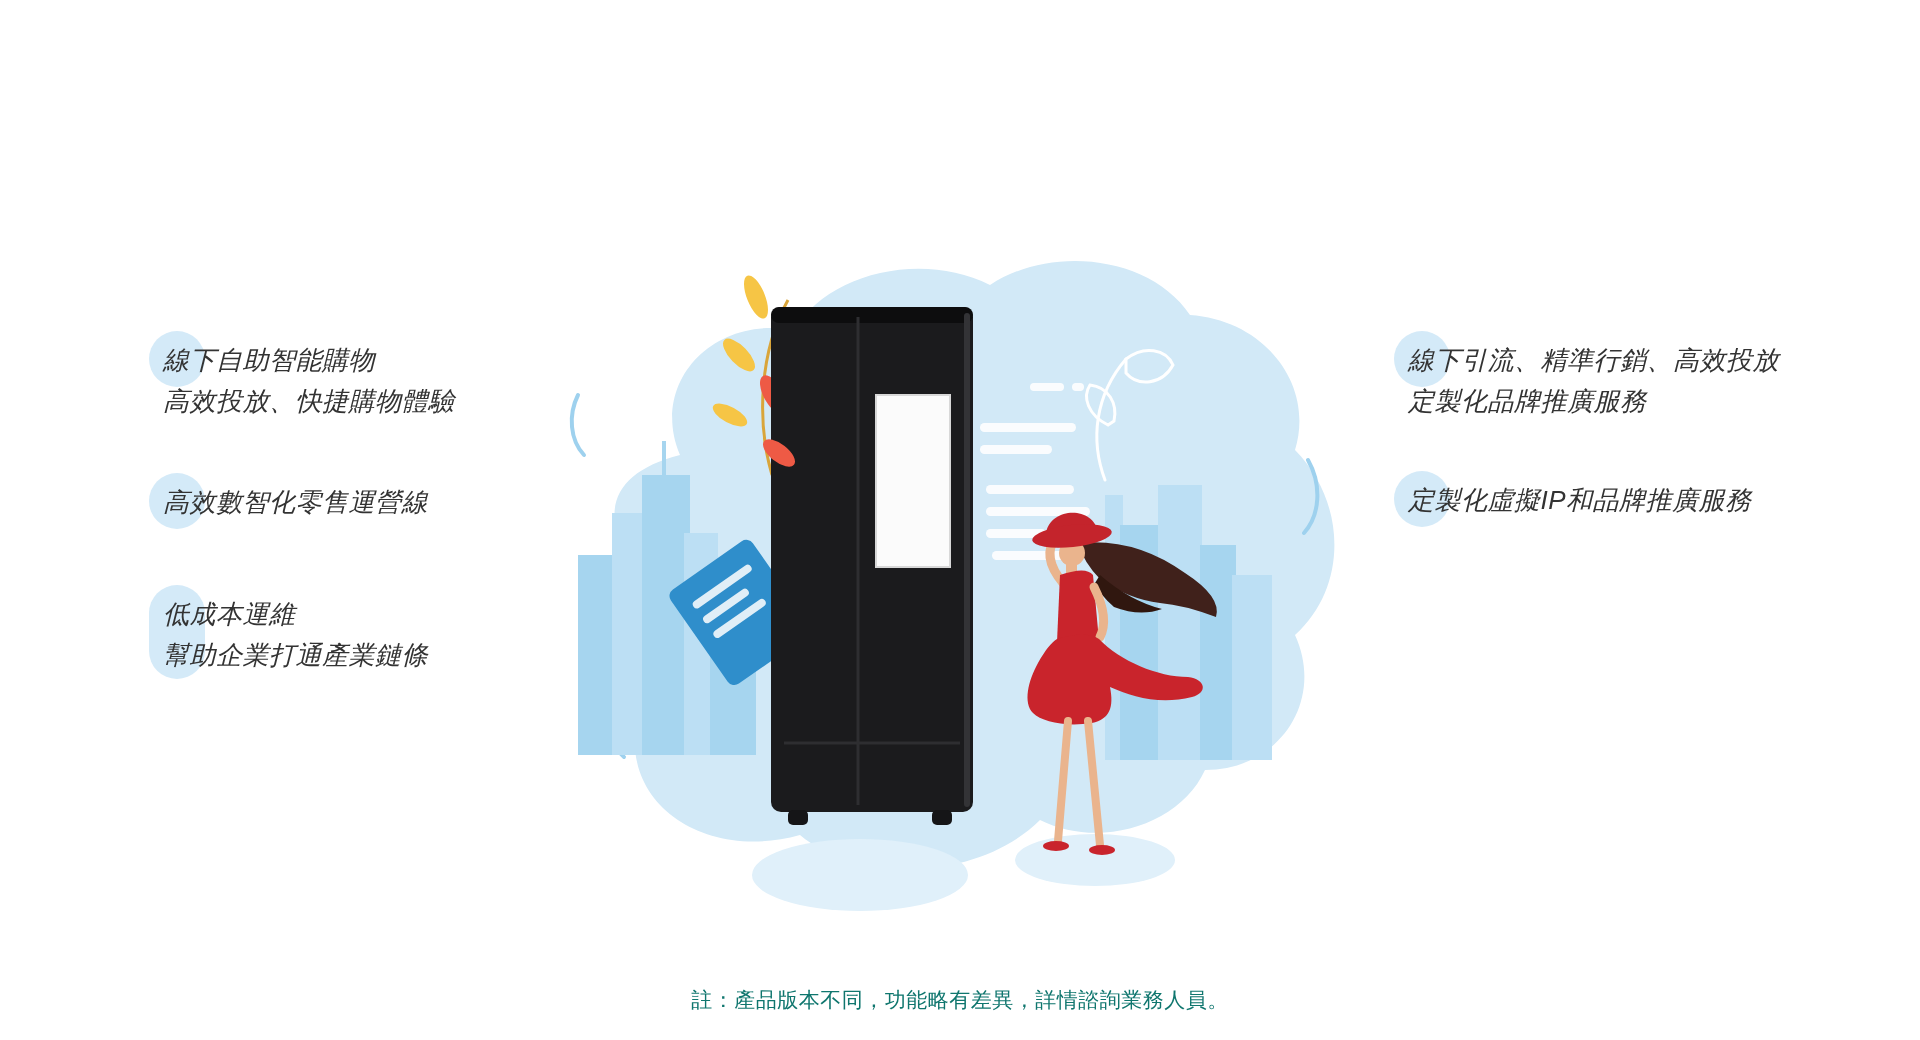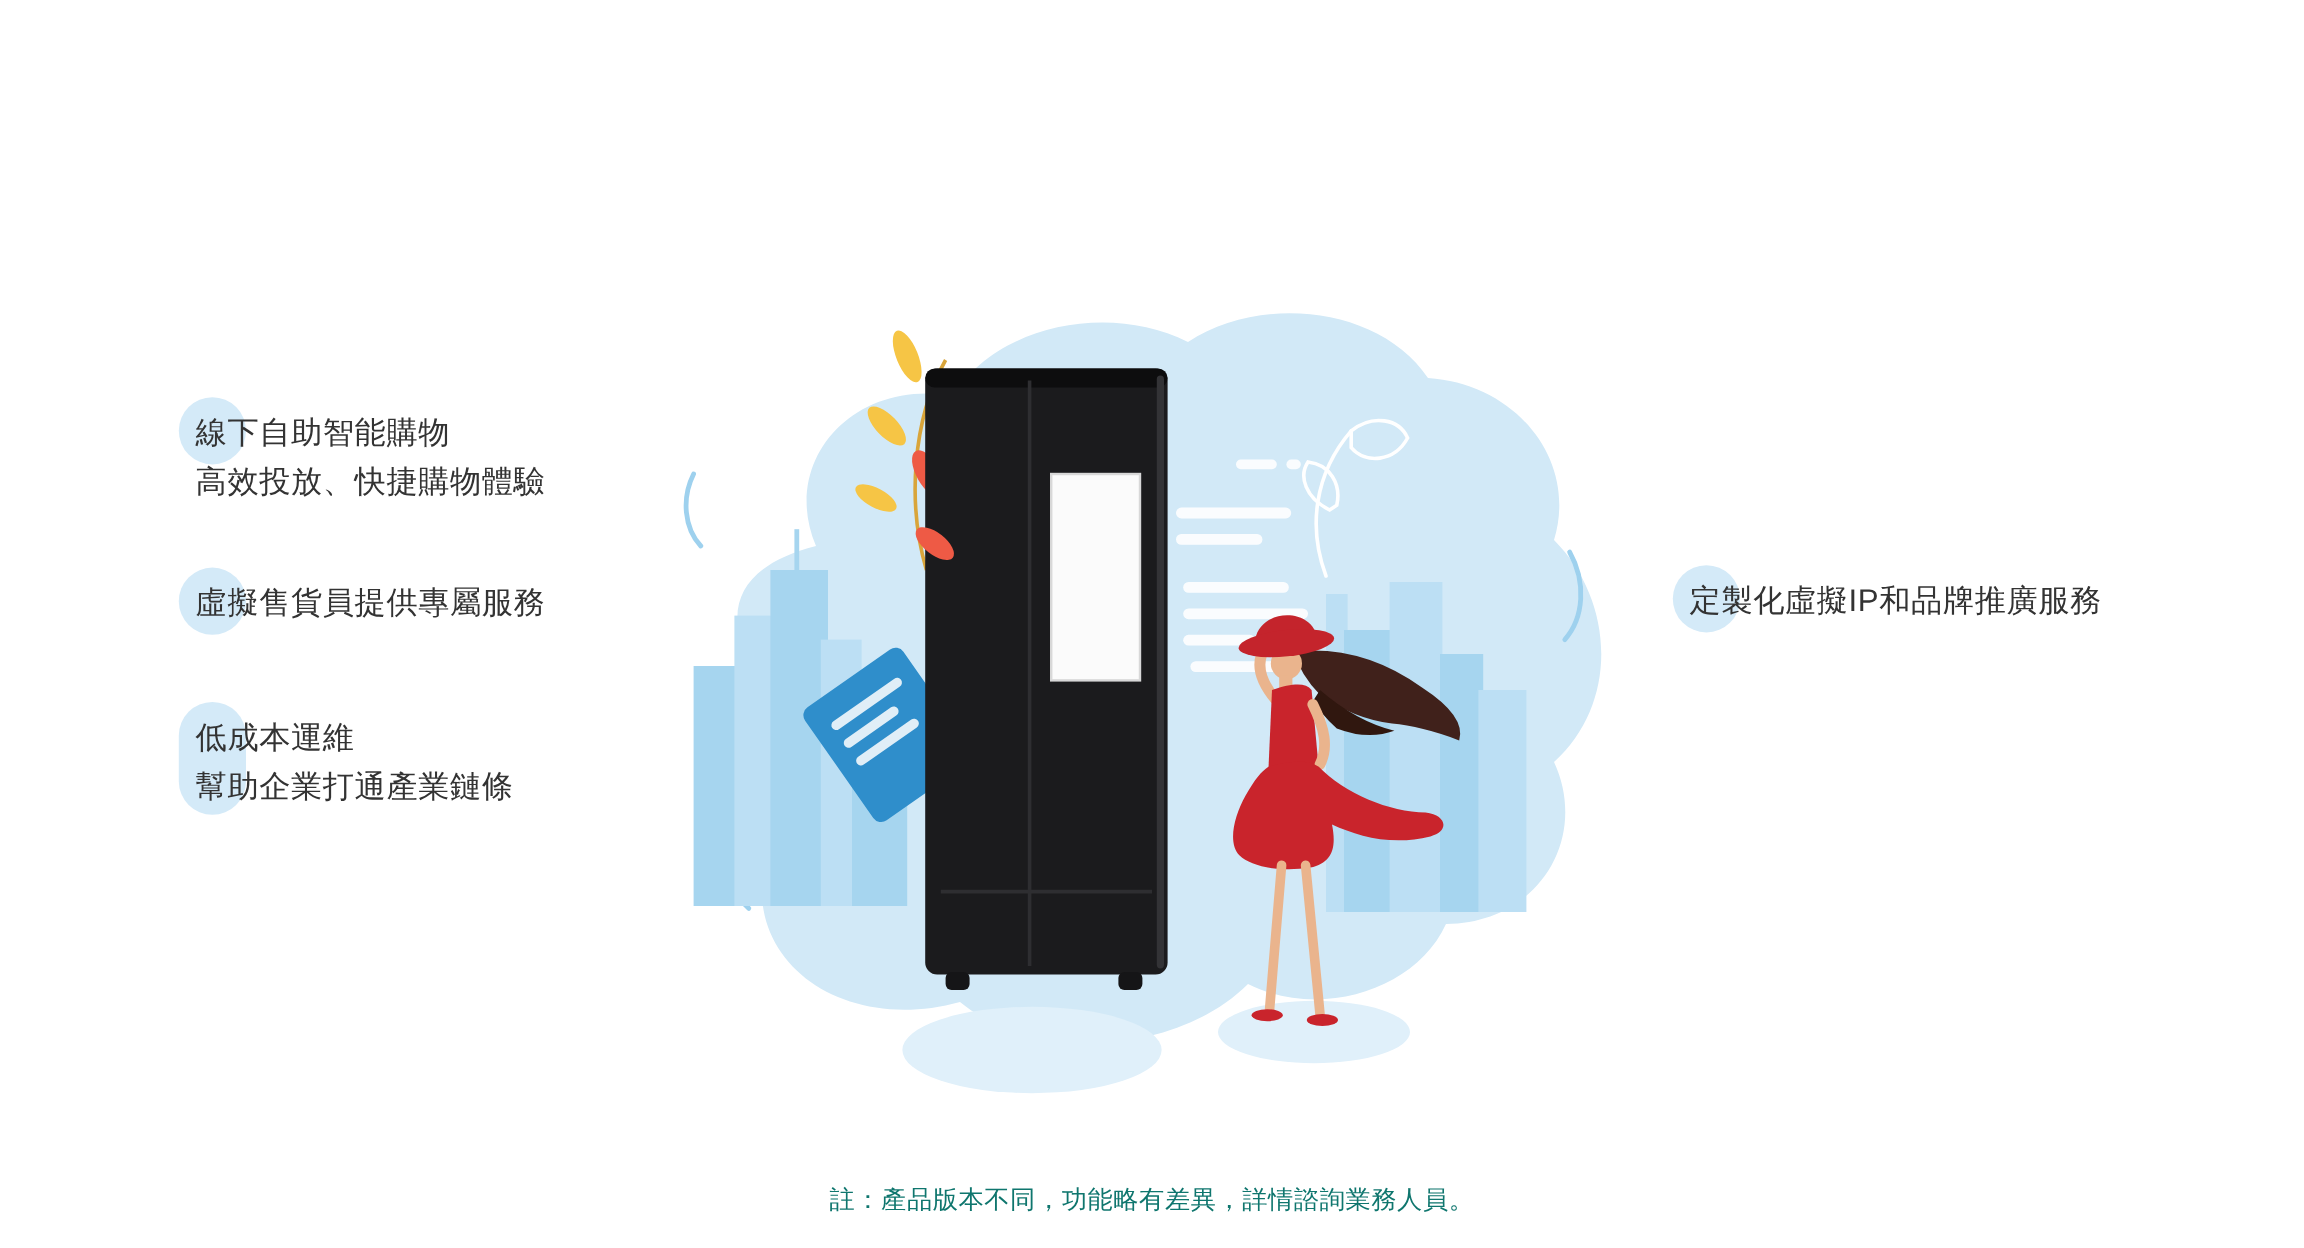--- a/index.html
+++ b/index.html
@@ -11,20 +11,21 @@
     overflow: hidden;
     font-family: "Liberation Sans", "DejaVu Sans", sans-serif;
   }
   .feature {
     position: absolute;
     font-size: 26px;
     line-height: 41px;
     color: #333333;
     letter-spacing: 0.5px;
     font-weight: 400;
+    font-style: italic;
   }
   .feature .line {
     margin: 0;
     position: relative;
     z-index: 1;
     white-space: nowrap;
   }
   .blob {
     position: absolute;
     left: -14px;
@@ -66,28 +67,33 @@
 
 <div class="page">
 
   <div class="feature f-l1">
     <span class="blob"></span>
     <p class="line">線下自助智能購物</p>
     <p class="line">高效投放、快捷購物體驗</p>
   </div>
   <div class="feature f-l2">
     <span class="blob"></span>
-    <p class="line">虛擬售貨員提供專屬服務</p>
+    <p class="line">高效數智化零售運營線</p>
   </div>
   <div class="feature f-l3">
     <span class="blob tall"></span>
     <p class="line">低成本運維</p>
     <p class="line">幫助企業打通產業鏈條</p>
   </div>
 
+  <div class="feature f-r1">
+    <span class="blob"></span>
+    <p class="line">線下引流、精準行銷、高效投放</p>
+    <p class="line">定製化品牌推廣服務</p>
+  </div>
   <div class="feature f-r2">
     <span class="blob"></span>
     <p class="line">定製化虛擬IP和品牌推廣服務</p>
   </div>
 
   <svg class="illustration" width="790" height="690" viewBox="0 0 790 690" aria-hidden="true">
 
     <path d="M 120 210 C 90 140, 150 70, 235 85 C 265 30, 360 5, 430 40
          C 490 0, 590 10, 630 70 C 705 75, 755 140, 735 205
          C 785 255, 790 340, 735 390 C 765 455, 720 525, 645 525

